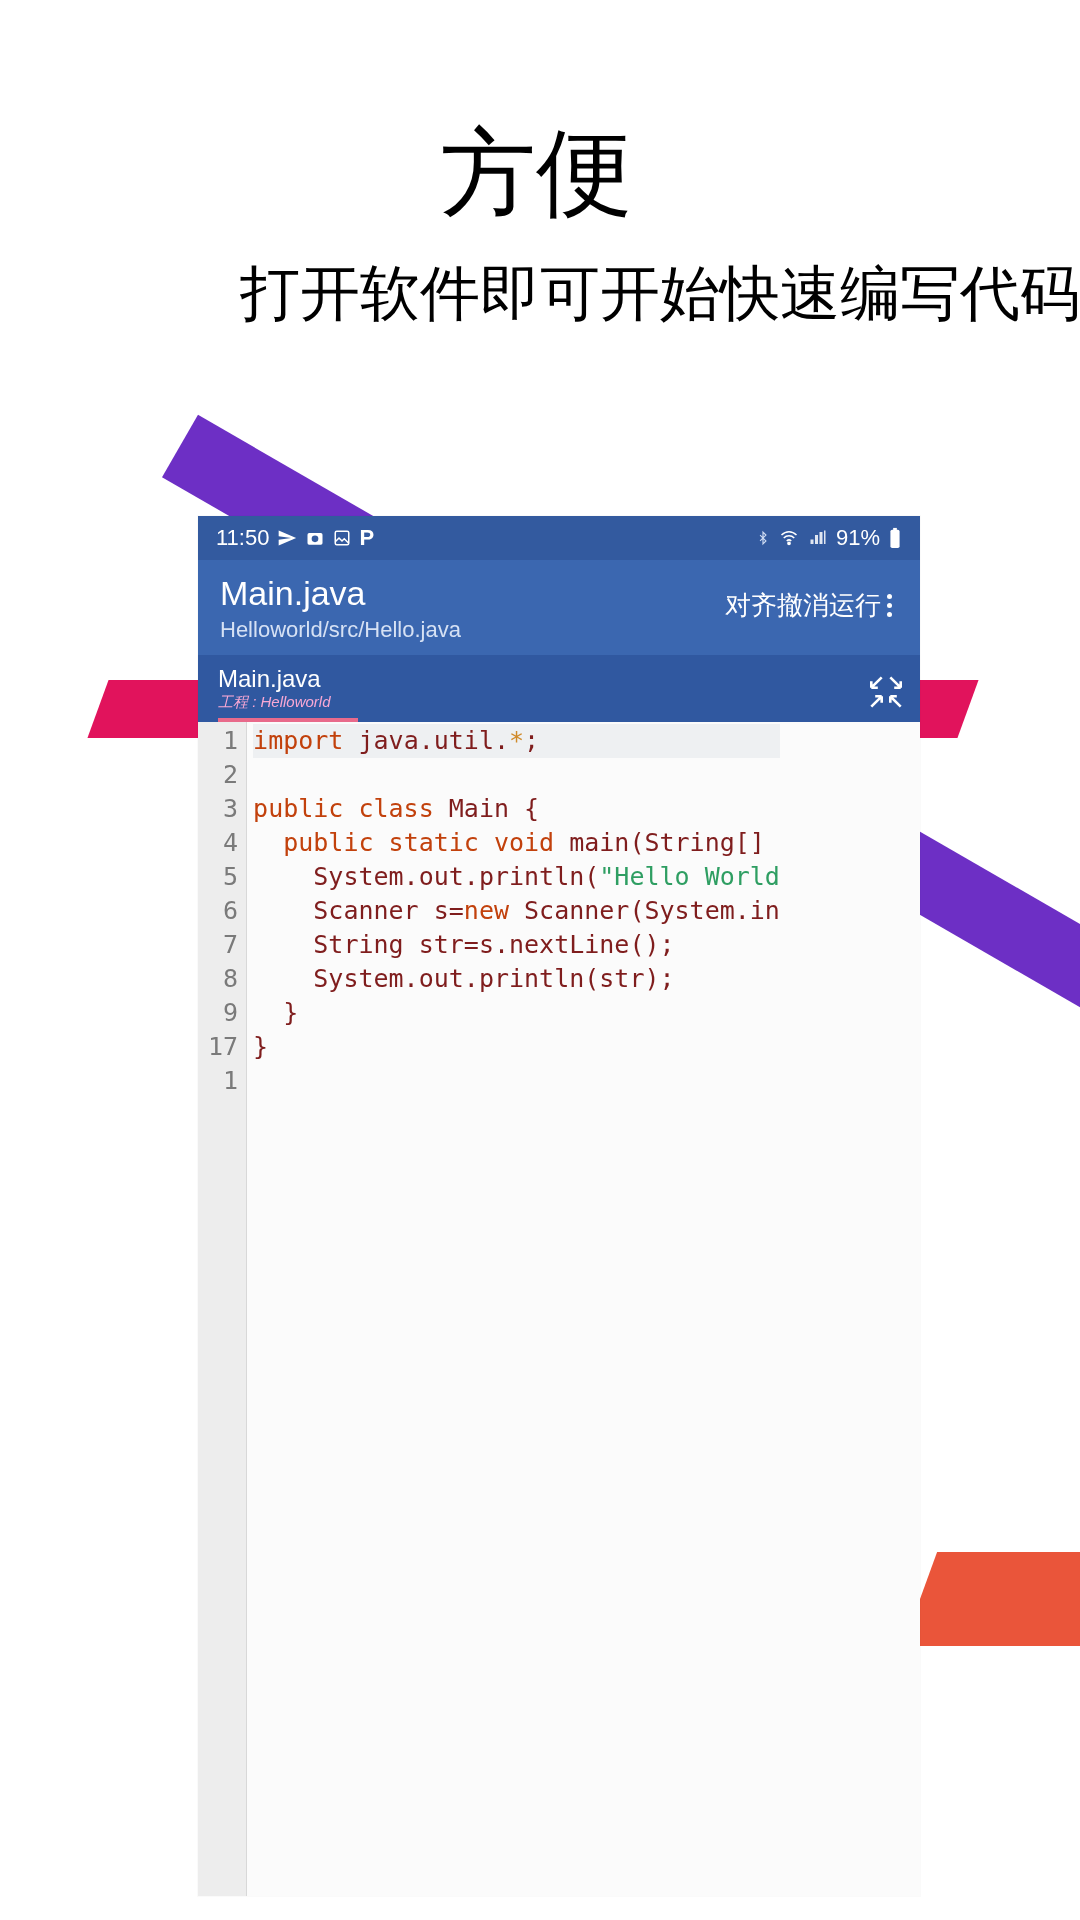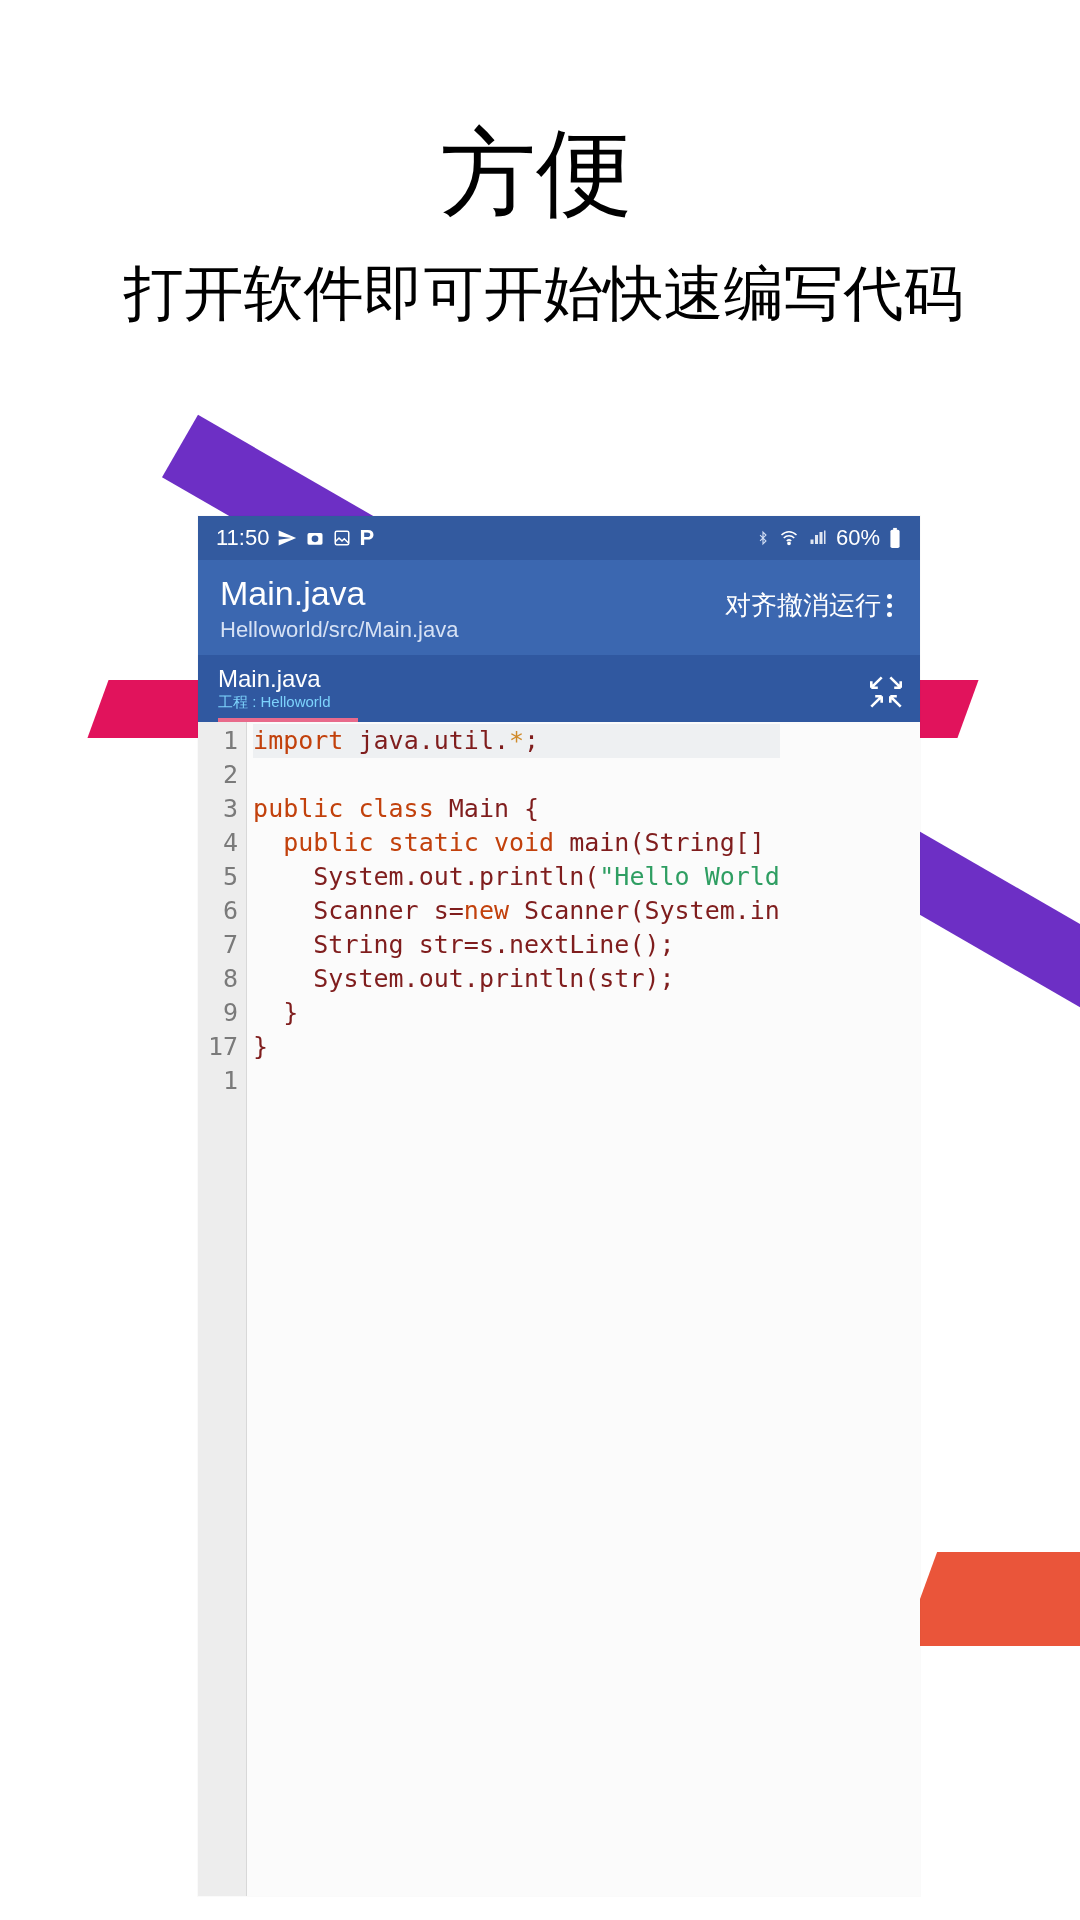--- a/index.html
+++ b/index.html
@@ -42,21 +42,21 @@
     top: 110px; left: 0; right: 8px;
     text-align: center;
     font-size: 96px;
     font-weight: 500;
     color: #000;
     z-index: 3;
   }
   .promo-subtitle {
     position: absolute;
     top: 254px; left: 7px; right: 0;
-    text-align: center;
+    text-align: right;
     font-size: 60px;
     font-weight: 400;
     color: #000;
     z-index: 3;
   }
   
   .phone {
     position: absolute;
     left: 198px; top: 516px;
     width: 722px; height: 1380px;
@@ -99,21 +99,21 @@
     display: flex;
     align-items: center;
     justify-content: space-between;
     padding: 6px 14px 0 14px;
   }
   .tab {
     padding: 4px 6px 0 6px;
     position: relative;
   }
   .tab-name { color: #fff; font-size: 24px; }
-  .tab-sub { color: #7dd3fc; font-size: 15px; padding-bottom: 4px; }
+  .tab-sub { color: #f9a8d4; font-size: 15px; padding-bottom: 4px; font-style: italic; }
   .tab-underline {
     height: 4px; width: 140px;
     background: #e86a8b;
     margin-top: 2px;
   }
   .expand-icon {
     width: 40px; height: 40px;
     display: grid;
     grid-template-columns: 1fr 1fr;
     grid-template-rows: 1fr 1fr;
@@ -195,34 +195,34 @@
         <svg width="22" height="18" viewBox="0 0 24 24" fill="none" stroke="#fff" stroke-width="2">
             <path d="M2 8c6-6 14-6 20 0M5 12c4-4 10-4 14 0M9 16c2-2 4-2 6 0"></path>
             <circle cx="12" cy="19" r="1.5" fill="#fff"></circle>
           </svg>
       </span>
       <span class="status-icon">
         <svg width="20" height="18" viewBox="0 0 24 24" fill="#fff">
             <path d="M2 20h4v-6H2zM8 20h4V8H8zM14 20h4V4h-4zM20 20h2V2h-2z" opacity="0.85"></path>
           </svg>
       </span>
-      <span>60%</span>
+      <span>91%</span>
       <span class="status-icon">
         <svg width="14" height="22" viewBox="0 0 12 24" fill="#fff">
             <rect x="1" y="3" width="10" height="20" rx="2"></rect>
             <rect x="4" y="1" width="4" height="3"></rect>
           </svg>
       </span>
     </div>
   </div>
 
   <div class="app-bar">
     <div class="app-bar-title-group">
       <div class="app-bar-title">Main.java</div>
-      <div class="app-bar-path">Helloworld/src/Main.java</div>
+      <div class="app-bar-path">Helloworld/src/Hello.java</div>
     </div>
     <div class="app-bar-actions">
       <span class="app-bar-btn">对齐</span>
       <span class="app-bar-btn">撤消</span>
       <span class="app-bar-btn">运行</span>
       <span class="more-icon">
           <span></span>
           <span></span>
           <span></span>
         </span>

